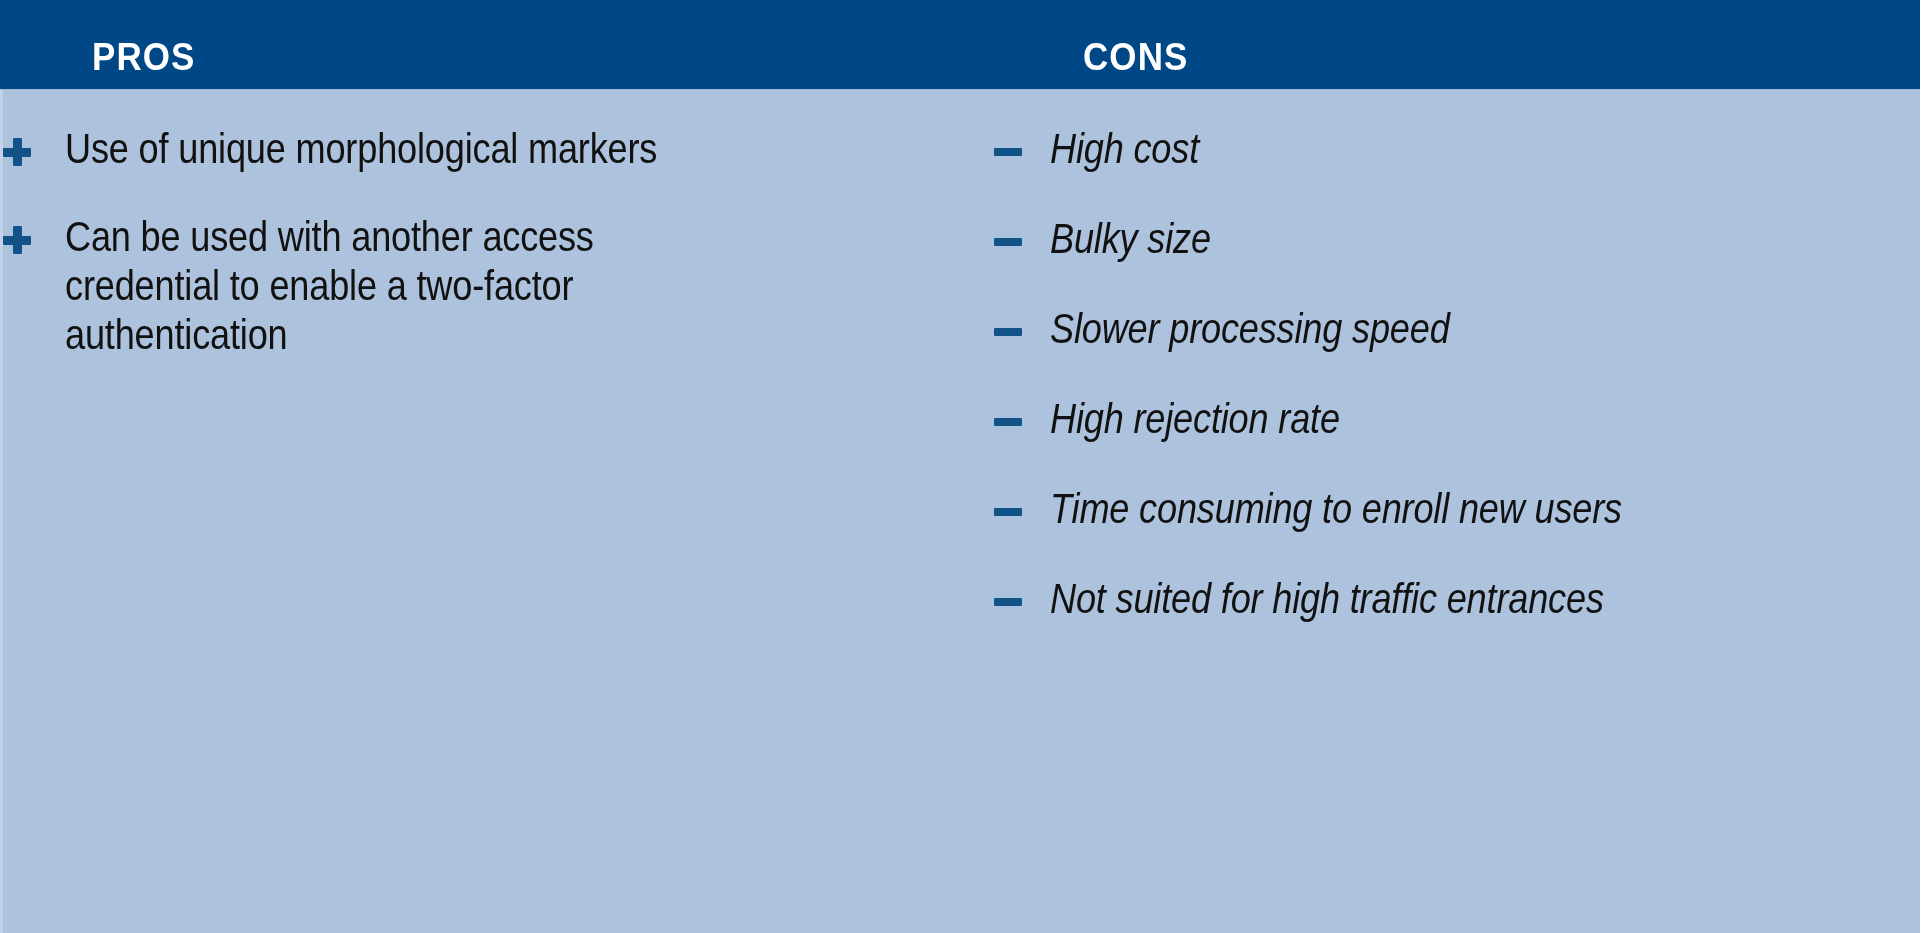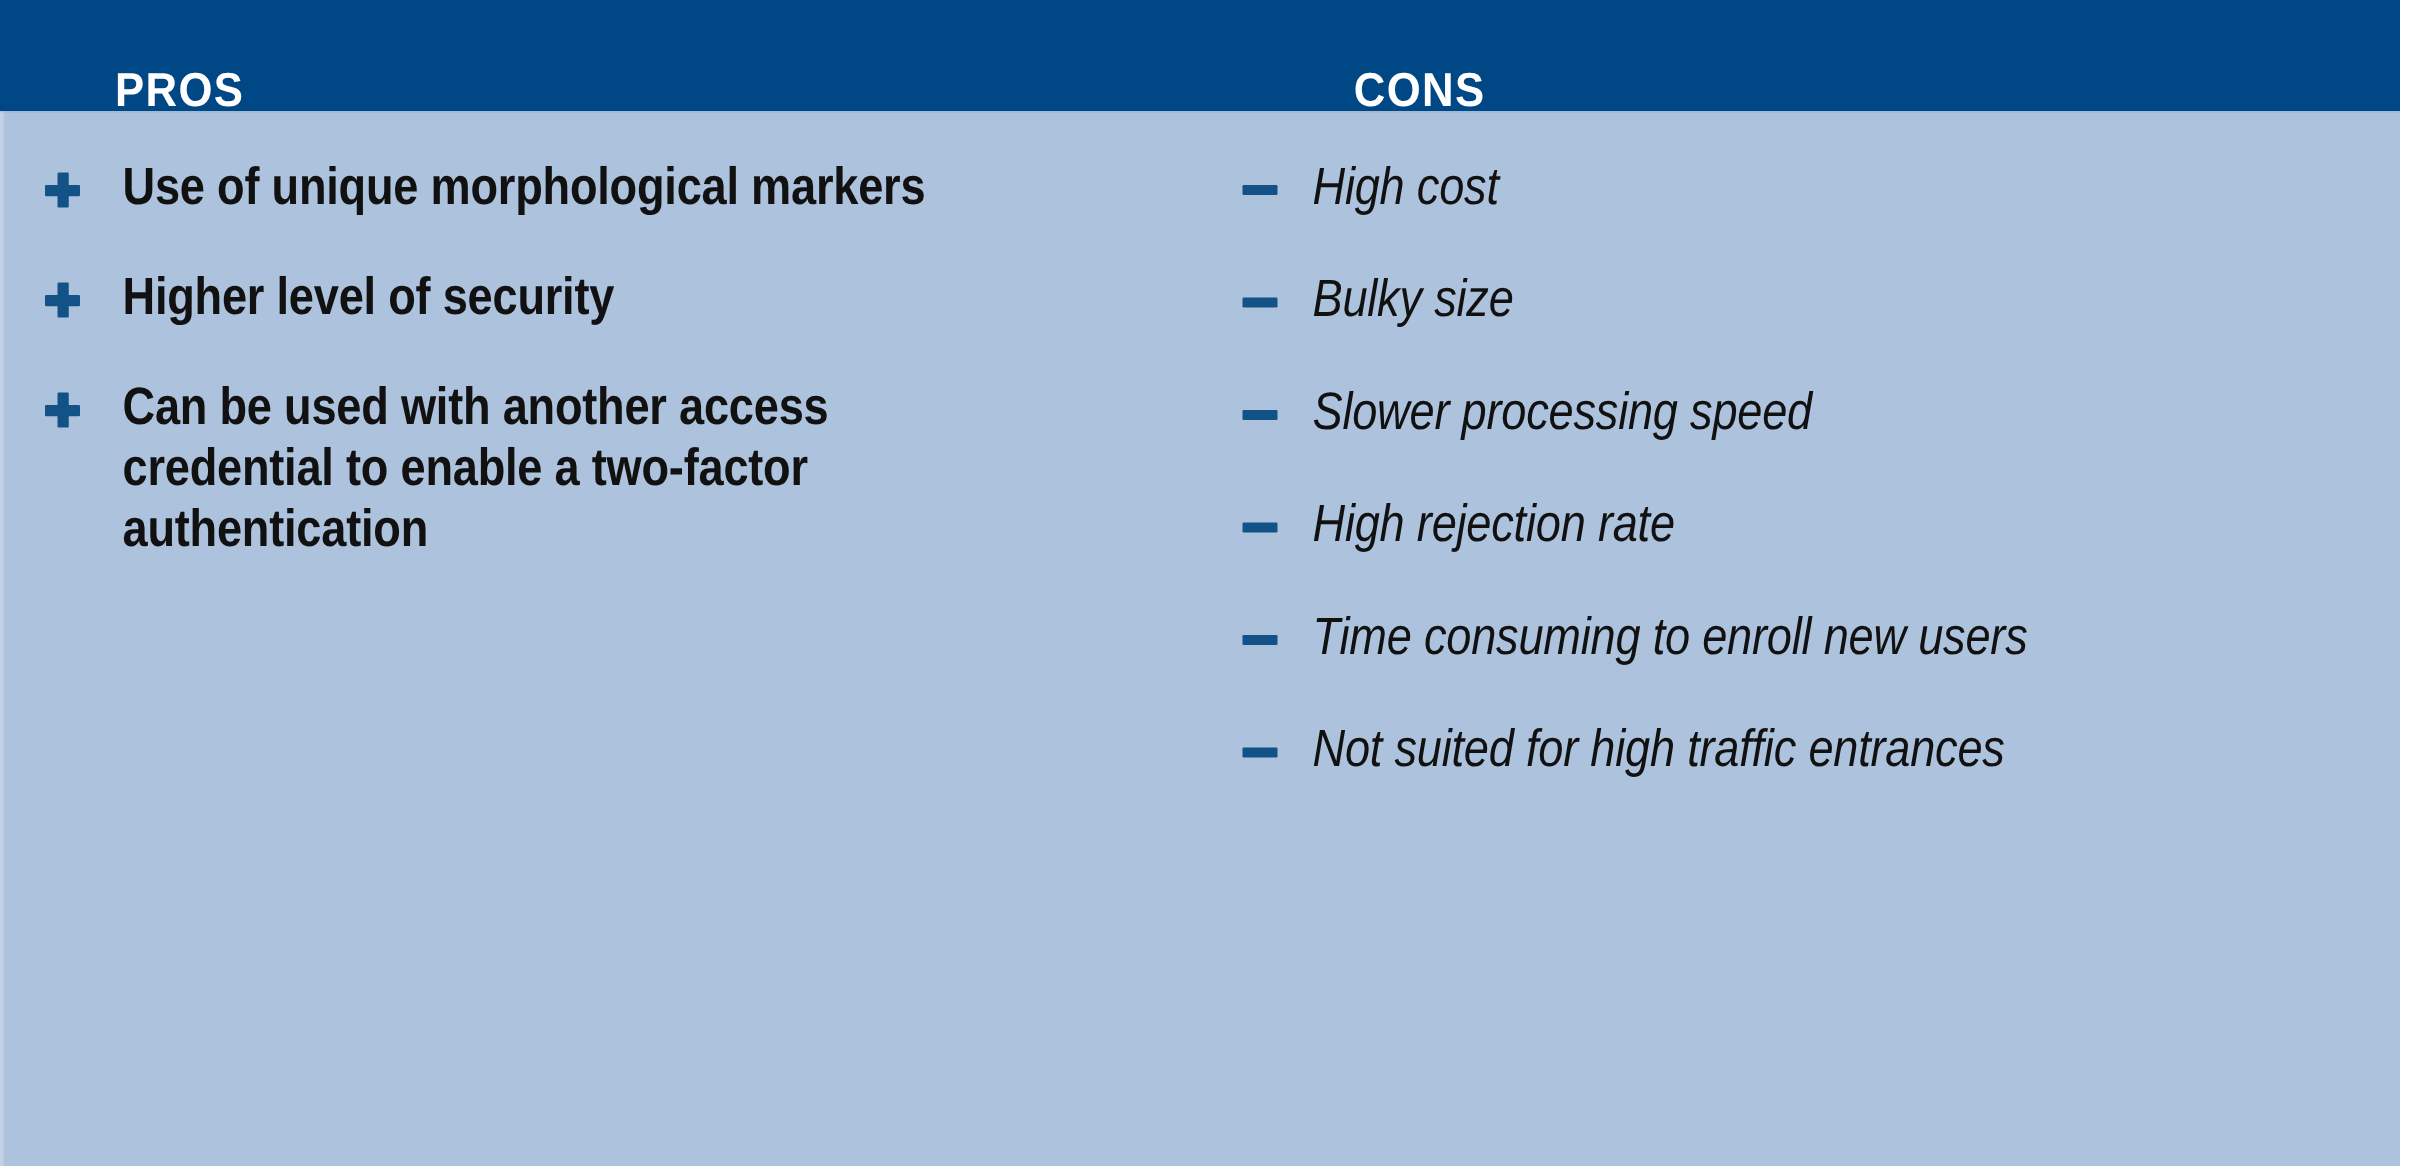--- a/index.html
+++ b/index.html
@@ -27,21 +27,21 @@
     position: absolute;
     left: 0;
     top: 0;
     width: 1920px;
     height: 89px;
     background: #004785;
     box-sizing: border-box;
   }
   .header-cell {
     position: absolute;
-    top: 16px;
+    top: 0;
     height: 113px;
     display: flex;
     align-items: center;
   }
   .header-cell.pros { left: 92px; }
   .header-cell.cons { left: 1072px; margin-left: 11px; }
   .header-label {
     color: #ffffff;
     font-family: "Liberation Sans", "DejaVu Sans", sans-serif;
     font-weight: bold;
@@ -67,22 +67,20 @@
     display: flex;
   }
 
   .column {
     position: relative;
     box-sizing: border-box;
     padding-top: 34px;
   }
   .column.pros-col {
     width: 980px;
-    padding-left: 33px;
-    font-weight: bold;
   }
   .column.cons-col {
     width: 940px;
     padding-left: 13px;
     font-style: italic;
   }
 
   .bullet-row {
     display: flex;
     align-items: flex-start;
@@ -186,26 +184,20 @@
 
     <div class="column pros-col">
 
       <div class="bullet-row">
         <span class="marker">
           <span class="plus-icon"></span>
         </span>
         <span class="bullet-text">Use of unique morphological markers</span>
       </div>
 
-      <div class="bullet-row">
-        <span class="marker">
-          <span class="plus-icon"></span>
-        </span>
-        <span class="bullet-text">Higher level of security</span>
-      </div>
 
       <div class="bullet-row">
         <span class="marker">
           <span class="plus-icon"></span>
         </span>
         <span class="bullet-text">Can be used with another access
 credential to enable a two-factor
 authentication</span>
       </div>
 

